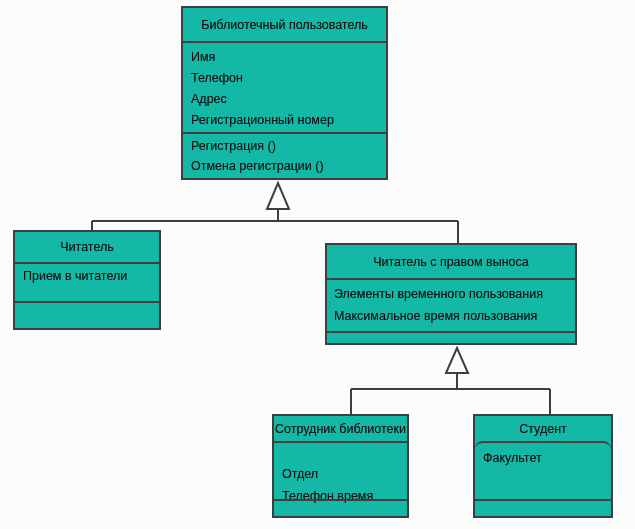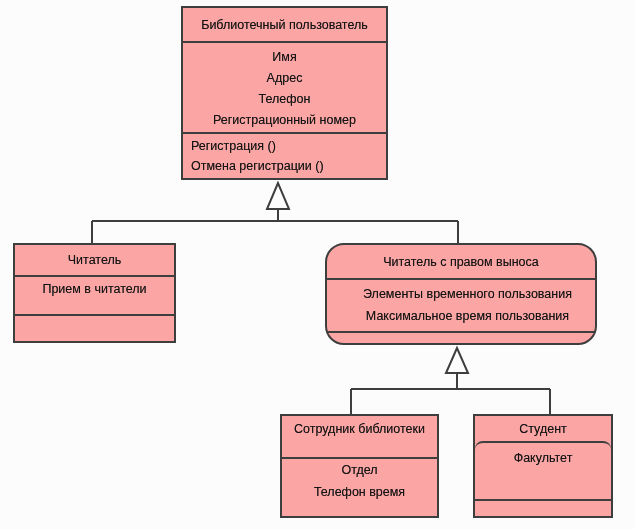--- a/index.html
+++ b/index.html
@@ -19,65 +19,65 @@
     position: absolute;
     left: 0;
     top: 0;
     width: 635px;
     height: 529px;
   }
   .cls {
     position: absolute;
     box-sizing: border-box;
     border: 2px solid #3e3e3e;
-    background: #fca5a5;
+    background: #14b8a6;
     display: flex;
     flex-direction: column;
     color: #131313;
     font-size: 12.5px;
     text-shadow: 0 0 0.5px rgba(20,20,20,0.55);
   }
   .cmp { box-sizing: border-box; }
   .cmp + .cmp { border-top: 2px solid #3e3e3e; }
   .title {
     display: flex;
     align-items: center;
     justify-content: center;
     text-align: center;
     flex: 0 0 auto;
   }
   .attrs, .ops {
     padding: 2px 8px 0 8px;
     flex: 0 0 auto;
   }
-  .attrs .line { line-height: 21px; white-space: nowrap; text-align: center; }
+  .attrs .line { line-height: 21px; white-space: nowrap; }
   .ops .line   { line-height: 20px; white-space: nowrap; }
   .empty { flex: 1 1 auto; }
 
   
   #box-library-user { left: 181px; top: 6px;   width: 207px; height: 174px; }
   #box-library-user .title { height: 33px; }
   #box-library-user .attrs { height: 91px; padding-top: 4px; }
   #box-library-user .ops   { flex: 1 1 auto; }
 
   
-  #box-reader { left: 13px; top: 243px; width: 163px; height: 100px; }
+  #box-reader { left: 13px; top: 230px; width: 148px; height: 100px; }
   #box-reader .title { height: 30px; }
   #box-reader .attrs { height: 39px; line-height: 22px; }
 
   
-  #box-borrowing-reader { left: 325px; top: 243px; width: 272px; height: 102px; border-radius: 19px; }
+  #box-borrowing-reader { left: 325px; top: 243px; width: 252px; height: 102px; }
   #box-borrowing-reader .title { height: 33px; }
-  #box-borrowing-reader .attrs { height: 53px; padding-top: 3px; padding-left: 21px; }
+  #box-borrowing-reader .attrs { height: 53px; padding-top: 3px; padding-left: 7px; }
   #box-borrowing-reader .attrs .line { line-height: 22px; }
 
   
-  #box-library-staff { left: 280px; top: 414px; width: 159px; height: 104px; gap: 16px; }
+  #box-library-staff { left: 272px; top: 414px; width: 137px; height: 104px; }
   #box-library-staff .title { height: 25px; }
-  #box-library-staff .attrs { height: 58px; padding-top: 0; }
+  #box-library-staff .attrs { height: 58px; padding-top: 20px; }
   #box-library-staff .attrs .line { line-height: 22px; }
 
   
   #box-student { left: 473px; top: 414px; width: 140px; height: 104px; }
   #box-student .title { height: 25px; }
   #box-student .attrs { height: 58px; padding-top: 4px; border-radius: 8px; }
   #box-student .attrs .line { line-height: 22px; }
 </style>
 </head>
 <body>
@@ -90,22 +90,22 @@
     <polygon points="278,183 267,209 289,209" fill="#fcfcfc" stroke="#3e3e3e" stroke-width="2"></polygon>
 
     <path d="M457,373 L457,389 M351,389 L550,389 M351,389 L351,416 M550,389 L550,416" fill="none" stroke="#3e3e3e" stroke-width="2"></path>
     <polygon points="457,348 446,373 468,373" fill="#fcfcfc" stroke="#3e3e3e" stroke-width="2"></polygon>
   </svg>
 
   <div class="cls" id="box-library-user">
     <div class="cmp title">Библиотечный пользователь</div>
     <div class="cmp attrs">
       <div class="line">Имя</div>
+      <div class="line">Телефон</div>
       <div class="line">Адрес</div>
-      <div class="line">Телефон</div>
       <div class="line">Регистрационный номер</div>
     </div>
     <div class="cmp ops">
       <div class="line">Регистрация ()</div>
       <div class="line">Отмена регистрации ()</div>
     </div>
   </div>
 
   <div class="cls" id="box-reader">
     <div class="cmp title">Читатель</div>

